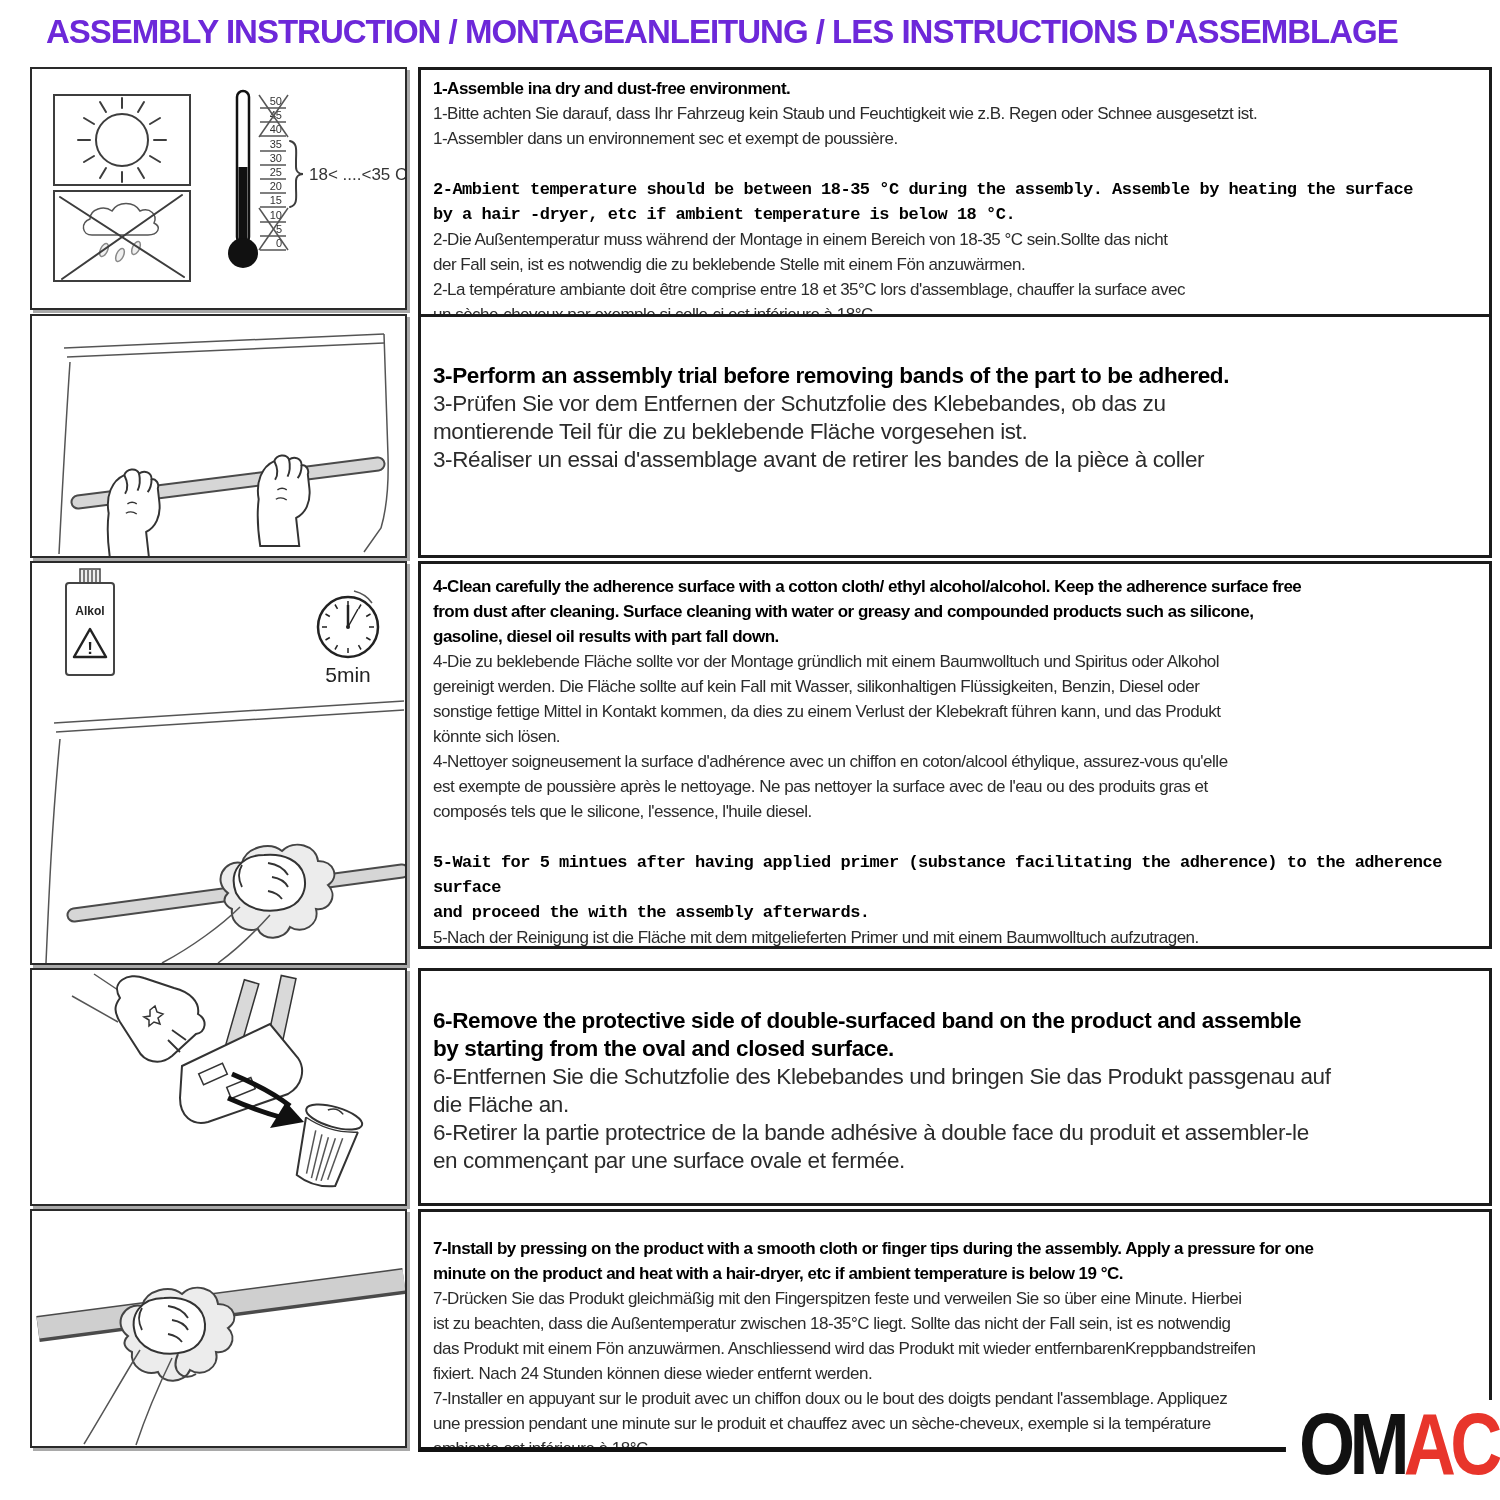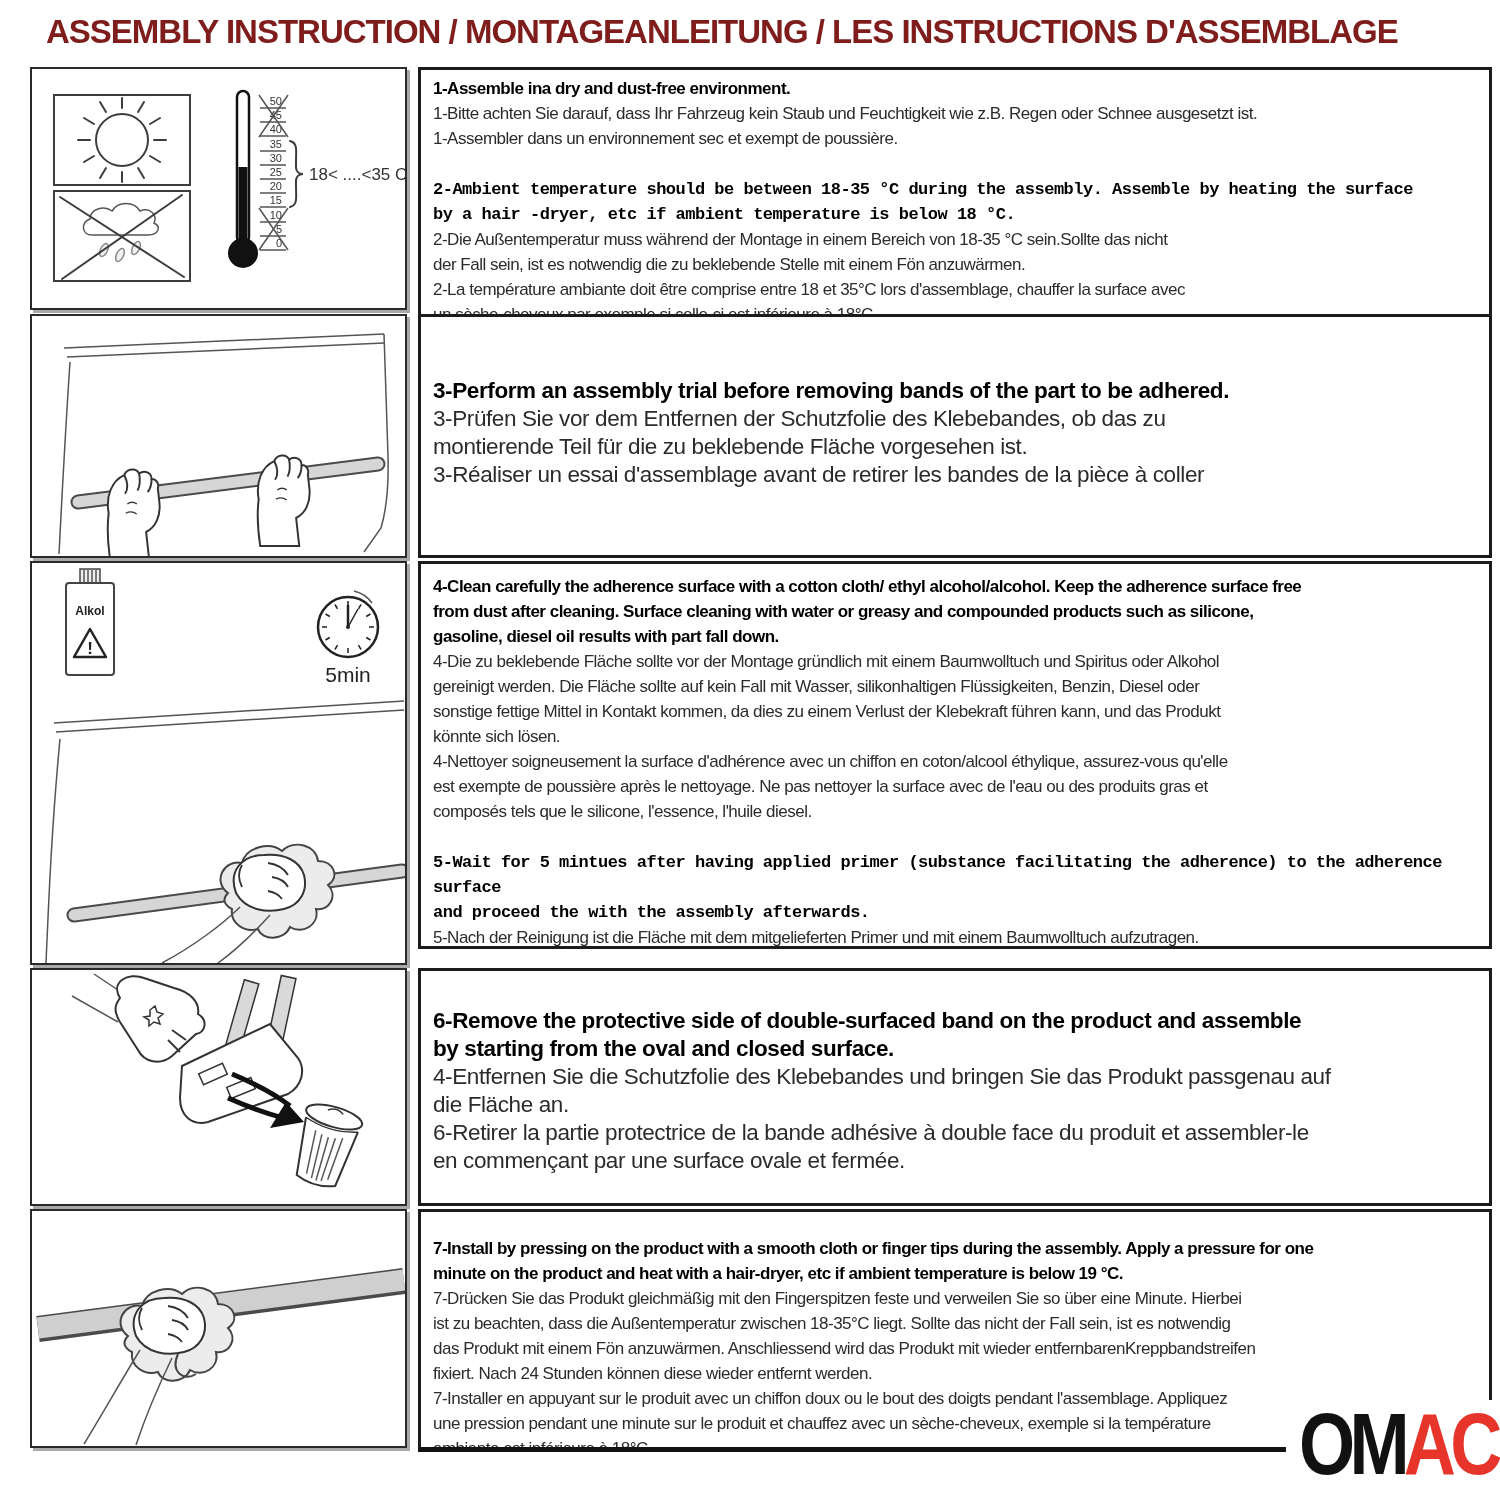--- a/index.html
+++ b/index.html
@@ -1,18 +1,18 @@
 <!DOCTYPE html>
 <html><head>
 <meta charset="utf-8">
 <style>
   html,body{margin:0;padding:0;background:#fff;}
   body{width:1500px;height:1500px;font-family:"Liberation Sans",sans-serif;color:#111;}
   .page{position:relative;width:1500px;height:1500px;overflow:hidden;background:#fff;}
-  .title{position:absolute;left:46px;top:13px;font-size:33px;font-weight:bold;color:#7f1d1d;
+  .title{position:absolute;left:46px;top:13px;font-size:33px;font-weight:bold;color:#6d28d9;
          letter-spacing:-1px;white-space:nowrap;}
   .ibox{position:absolute;left:30px;width:377px;background:#fff;border:2px solid #2a2a2a;
         box-shadow:3px 3px 0 #a9a9a9;box-sizing:border-box;}
   .ibox svg{display:block;width:100%;height:100%;}
   .tbox{position:absolute;left:418px;width:1074px;background:#fff;border:3px solid #1b1b1b;
         box-sizing:border-box;padding:6px 8px 0 12px;overflow:hidden;}
   .tbox p{margin:0;white-space:pre-line;}
   .t-small p{font-size:17px;line-height:25px;letter-spacing:-0.5px;color:#2b2b2b;}
   .t-big p{font-size:22.5px;line-height:28px;letter-spacing:-0.4px;color:#2b2b2b;}
   .tbox p.b{font-weight:bold;color:#000;}
@@ -135,21 +135,21 @@
       </g>
       <g transform="translate(222,138) scale(0.78)" fill="#fff" stroke="#333" stroke-width="2.5">
         <path d="M6,58 C2,36 10,16 26,9 C29,1 41,-1 45,7 C52,2 61,6 61,14 C67,14 71,20 69,26 L71,44 C73,62 66,76 54,82 L58,118 L8,118 C4,92 4,74 6,58 Z"></path>
         <path d="M26,9 C31,19 31,27 27,33" fill="none"></path>
         <path d="M45,7 C47,17 46,23 43,29" fill="none"></path>
         <path d="M61,14 C61,22 59,27 56,31" fill="none"></path>
         <path d="M30,46 q6,-4 12,0 M28,58 q7,-4 14,1" fill="none" stroke-width="1.8"></path>
       </g>
     </svg>
   </div>
-  <div class="tbox t-big" style="top:314px;height:244px;padding-top:60px;">
+  <div class="tbox t-big" style="top:314px;height:244px;padding-top:45px;">
     <p class="b">3-Perform an assembly trial before removing bands of the part to be adhered.</p>
     <p>3-Prüfen Sie vor dem Entfernen der Schutzfolie des Klebebandes, ob das zu
 montierende Teil für die zu beklebende Fläche vorgesehen ist.</p>
     <p>3-Réaliser un essai d'assemblage avant de retirer les bandes de la pièce à coller</p>
   </div>
 
   <div class="ibox" style="top:561px;height:404px;">
     <svg viewBox="0 0 373 400">
       <g>
         <rect x="48" y="6" width="20" height="14" fill="#eee" stroke="#444" stroke-width="1.5"></rect>
@@ -254,21 +254,21 @@
       <g>
         <path d="M200,104 Q238,120 258,136" fill="none" stroke="#111" stroke-width="5"></path>
         <path d="M196,128 Q228,142 252,148" fill="none" stroke="#111" stroke-width="5"></path>
         <polygon points="272,152 238,158 254,132" fill="#111"></polygon>
       </g>
     </svg>
   </div>
   <div class="tbox t-big" style="top:968px;height:238px;padding-top:36px;">
     <p class="b">6-Remove the protective side of double-surfaced band on the product and assemble
 by starting from the oval and closed surface.</p>
-    <p>4-Entfernen Sie die Schutzfolie des Klebebandes und bringen Sie das Produkt passgenau auf
+    <p>6-Entfernen Sie die Schutzfolie des Klebebandes und bringen Sie das Produkt passgenau auf
 die Fläche an.</p>
     <p>6-Retirer la partie protectrice de la bande adhésive à double face du produit et assembler-le
 en commençant par une surface ovale et fermée.</p>
   </div>
 
   <div class="ibox" style="top:1209px;height:239px;">
     <svg viewBox="0 0 373 235">
       <g>
         <line x1="6" y1="118" x2="372" y2="70" stroke="#4a4a4a" stroke-width="26"></line>
         <line x1="6" y1="117" x2="372" y2="69" stroke="#cfcfcf" stroke-width="21"></line>

